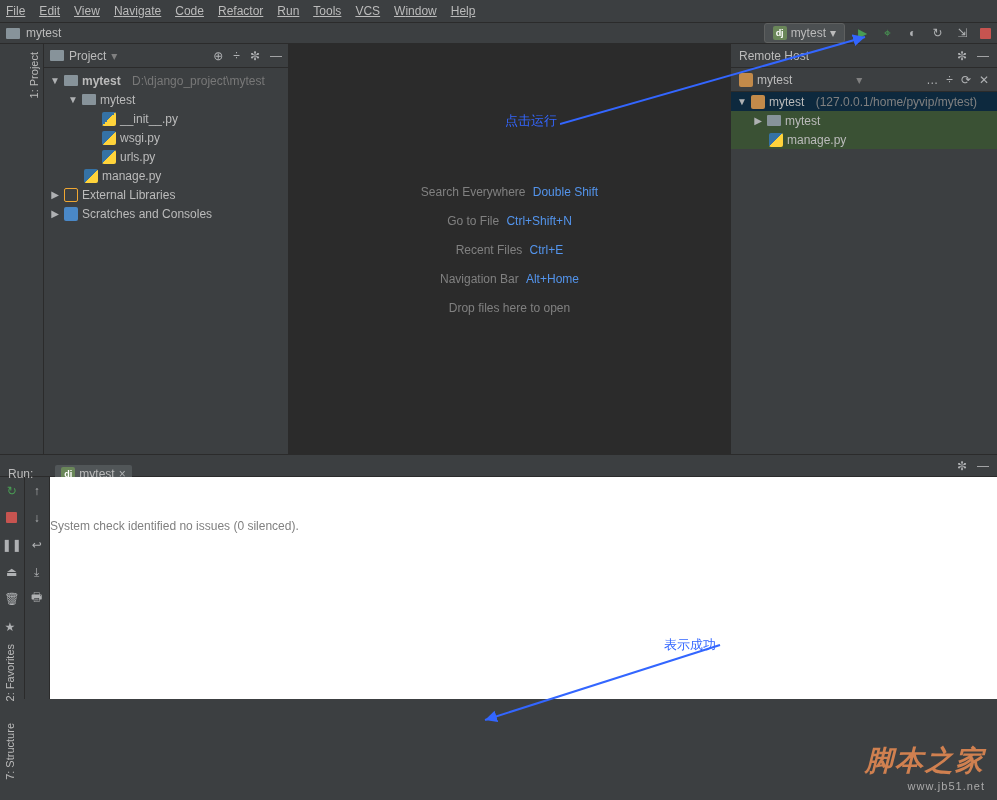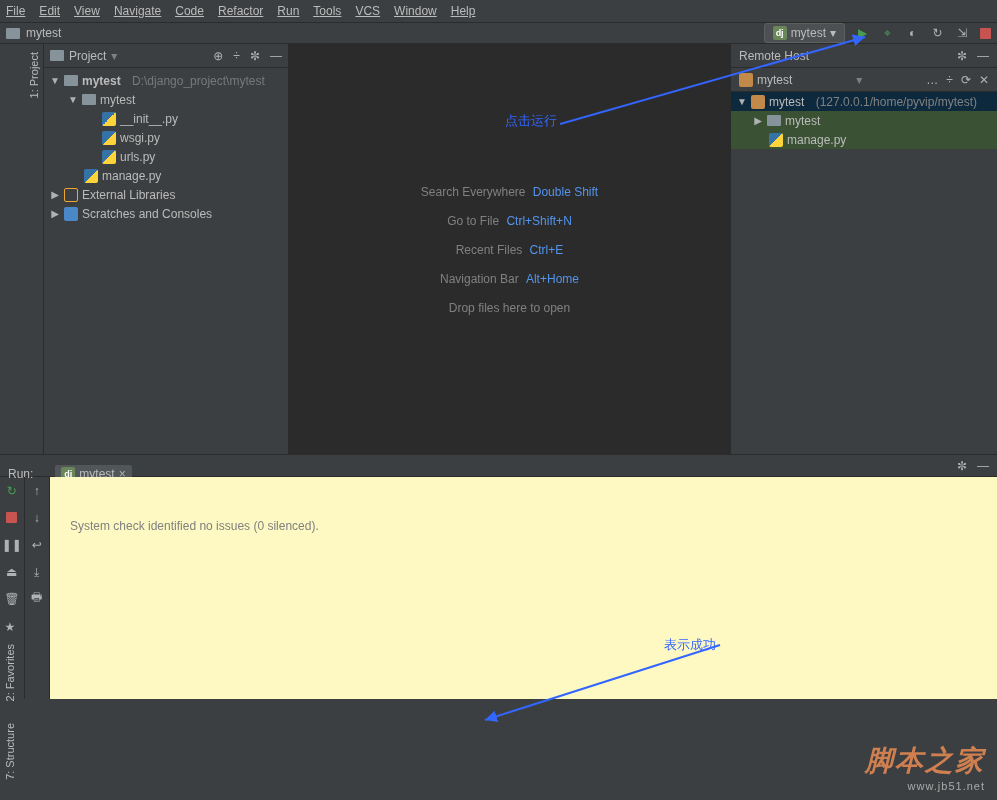--- a/index.html
+++ b/index.html
@@ -48,21 +48,21 @@
 .run-panel { border-top: 1px solid #2b2b2b; background: #3c3f41; }
 .run-tabs { height: 22px; display: flex; align-items: center; padding: 0 8px; border-bottom: 1px solid #2b2b2b; justify-content: space-between; }
 .run-tabs-left { display: flex; align-items: center; gap: 22px; margin-top: 16px; }
 .run-tab { display: flex; align-items: center; gap: 4px; background: #515658; padding: 2px 6px; border-radius: 2px 2px 0 0; }
 .run-tab-close { color: #afb1b3; }
 .run-body { display: flex; height: 222px; }
 .run-controls { width: 50px; display: flex; border-right: 1px solid #2b2b2b; }
 .run-col { width: 25px; display: flex; flex-direction: column; align-items: center; padding-top: 6px; gap: 12px; border-right: 1px solid #2b2b2b; }
 .run-col:last-child { border-right: none; }
 .ctrl-icon { width: 15px; height: 15px; display: flex; align-items: center; justify-content: center; color: #afb1b3; }
-.run-output { flex: 1; background: #fef9c3; font-family: "Consolas", monospace; font-size: 13px; padding: 8px 20px; overflow: hidden; white-space: pre; }
+.run-output { flex: 1; background: #ffffff; font-family: "Consolas", monospace; font-size: 13px; padding: 8px 0; overflow: hidden; white-space: pre; }
 .out-line { line-height: 22px; }
 .out-red { color: #cc666e; }
 .out-gray { color: #808080; }
 .annotation { position: absolute; color: #3366ff; font-size: 13px; pointer-events: none; }
 .arrow-line { position: absolute; pointer-events: none; }
 .watermark { position: absolute; bottom: 8px; right: 12px; color: #d08050; font-family: "KaiTi", serif; text-align: right; }
 .watermark .big { font-size: 28px; font-style: italic; font-weight: bold; letter-spacing: 2px; }
 .watermark .small { font-size: 11px; color: #aaa; letter-spacing: 1px; }
 </style>
 </head>

